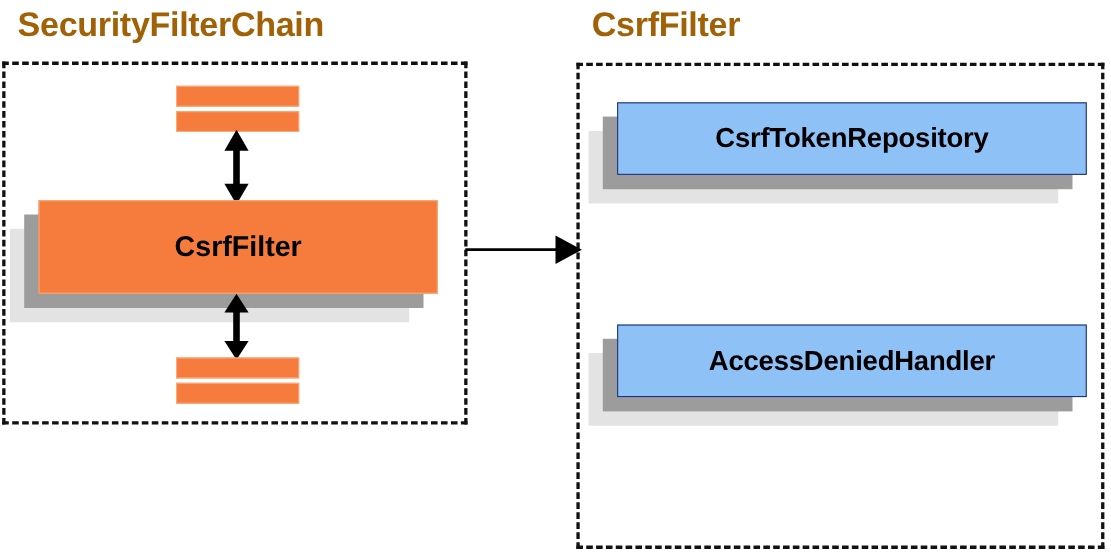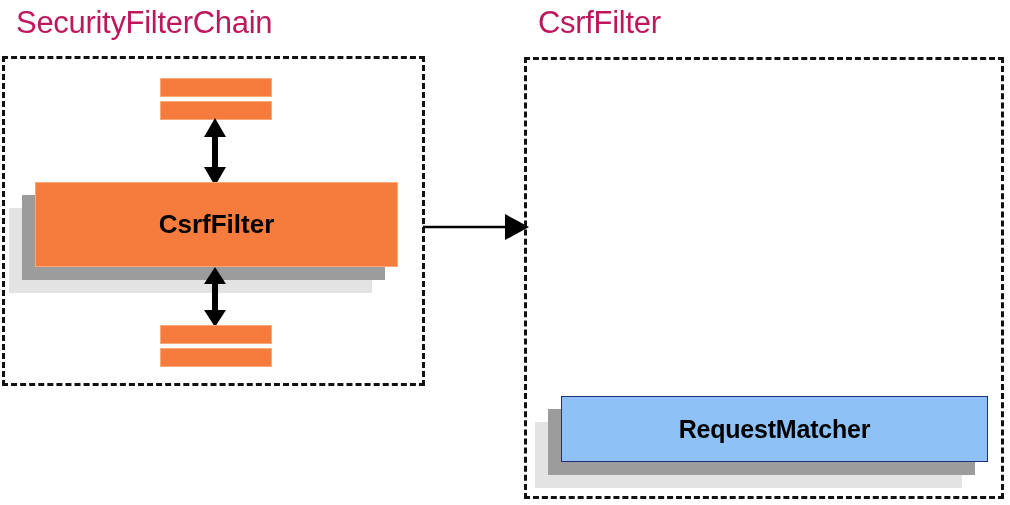--- a/index.html
+++ b/index.html
@@ -14,24 +14,24 @@
     position: relative;
     width: 1010px;
     height: 505px;
     background: #ffffff;
     overflow: hidden;
   }
 
   
   .panel-title {
     position: absolute;
-    font-weight: normal;
+    font-weight: bold;
     font-size: 31px;
     line-height: 31px;
-    color: #be185d;
+    color: #a16207;
     white-space: nowrap;
     letter-spacing: -0.3px;
   }
   #title-left  { left: 16px;  top: 7px; }
   #title-right { left: 538px; top: 7px; }
 
   
   .panel {
     position: absolute;
     box-sizing: border-box;
@@ -128,24 +128,31 @@
   <div class="stripe" style="left:160px; top:325px; width:112px; height:19px;"></div>
   <div class="stripe" style="left:160px; top:348px; width:112px; height:19px;"></div>
 
   <svg class="arrow" style="left:421px; top:211px;" width="110" height="32" viewBox="0 0 110 32">
     <line x1="2" y1="16" x2="90" y2="16" stroke="#000000" stroke-width="2.5"></line>
     <polygon points="108,16 84,3 84,29" fill="#000000"></polygon>
   </svg>
 
   <div id="panel-right" class="panel"></div>
 
-
-
-
-  <div class="layered box-blue" style="left:561px; top:396px; width:427px; height:66px;">
+  <div class="layered box-blue" style="left:561px; top:93px; width:427px; height:66px;">
     <div class="shadow-far"></div>
     <div class="shadow-near"></div>
     <div class="face">
-      <span class="label">RequestMatcher</span>
+      <span class="label">CsrfTokenRepository</span>
     </div>
   </div>
+
+
+  <div class="layered box-blue" style="left:561px; top:295px; width:427px; height:66px;">
+    <div class="shadow-far"></div>
+    <div class="shadow-near"></div>
+    <div class="face">
+      <span class="label">AccessDeniedHandler</span>
+    </div>
+  </div>
+
 
 </div>
 
 </body></html>

